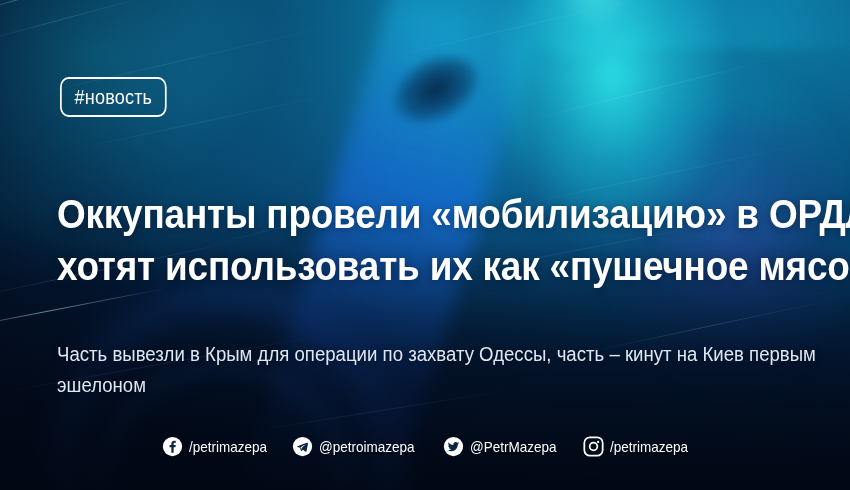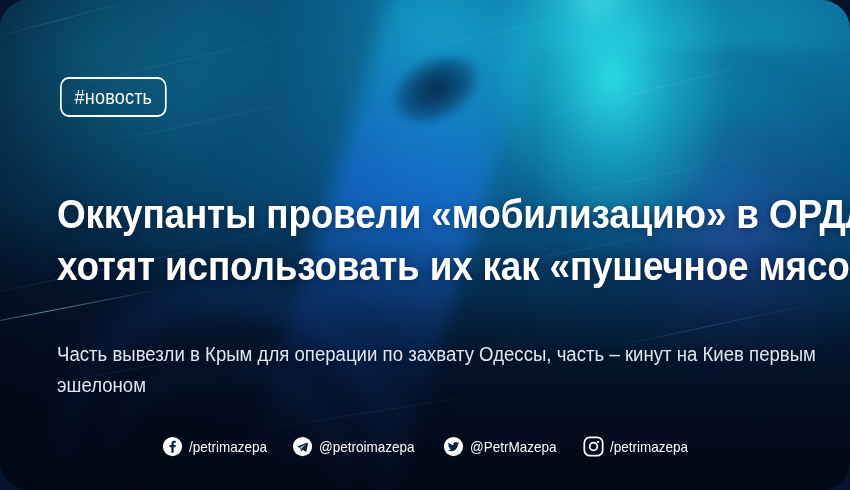--- a/index.html
+++ b/index.html
@@ -4,21 +4,20 @@
 <style>
   html,body{margin:0;padding:0;}
   body{
     width:850px;height:490px;overflow:hidden;
     font-family:"Liberation Sans", sans-serif;
     background:#05142c;
   }
   .card{
     position:relative;width:850px;height:490px;overflow:hidden;
     background:#07203f;
-    border-radius:29px;
   }
   
   .bg-base{
     position:absolute;inset:0;
     background:
       radial-gradient(120% 95% at 72% 8%,  #17a9c4 0%, #0d7fa8 18%, #0a5d8c 34%, #073f6b 52%, #041f3f 72%, #020d20 100%),
       linear-gradient(150deg,#0b5f86 0%,#073f6b 38%,#03142e 78%,#01060f 100%);
   }
   .bg-teal-left{
     position:absolute;left:-14%;top:-20%;width:62%;height:78%;
@@ -106,21 +105,21 @@
   .subtitle{
     position:absolute;left:57px;top:339px;width:730px;
     color:#dfe8f2;
     font-family:"Liberation Sans Narrow","Liberation Sans",sans-serif;
     font-size:20px;line-height:1.55;font-weight:400;
     text-shadow:0 1px 6px rgba(0,10,26,.5);
   }
   .subtitle .sb-line{display:block;transform:scaleX(.93);transform-origin:left center;white-space:nowrap;}
   .social{
     position:absolute;left:8px;right:0;top:436px;
-    display:flex;align-items:center;justify-content:center;gap:17px;
+    display:flex;align-items:center;justify-content:center;gap:17px;text-decoration:underline;
   }
   .social-item{display:flex;align-items:center;gap:6px;}
   .social-item .handle{
     color:#ffffff;font-size:15px;
     font-family:"Liberation Sans Narrow","Liberation Sans",sans-serif;
     transform:scaleX(.90);transform-origin:left center;white-space:nowrap;
   }
   .si{width:21px;height:21px;display:block;flex:0 0 auto;}
   .si svg{display:block;width:21px;height:21px;}
 </style>

